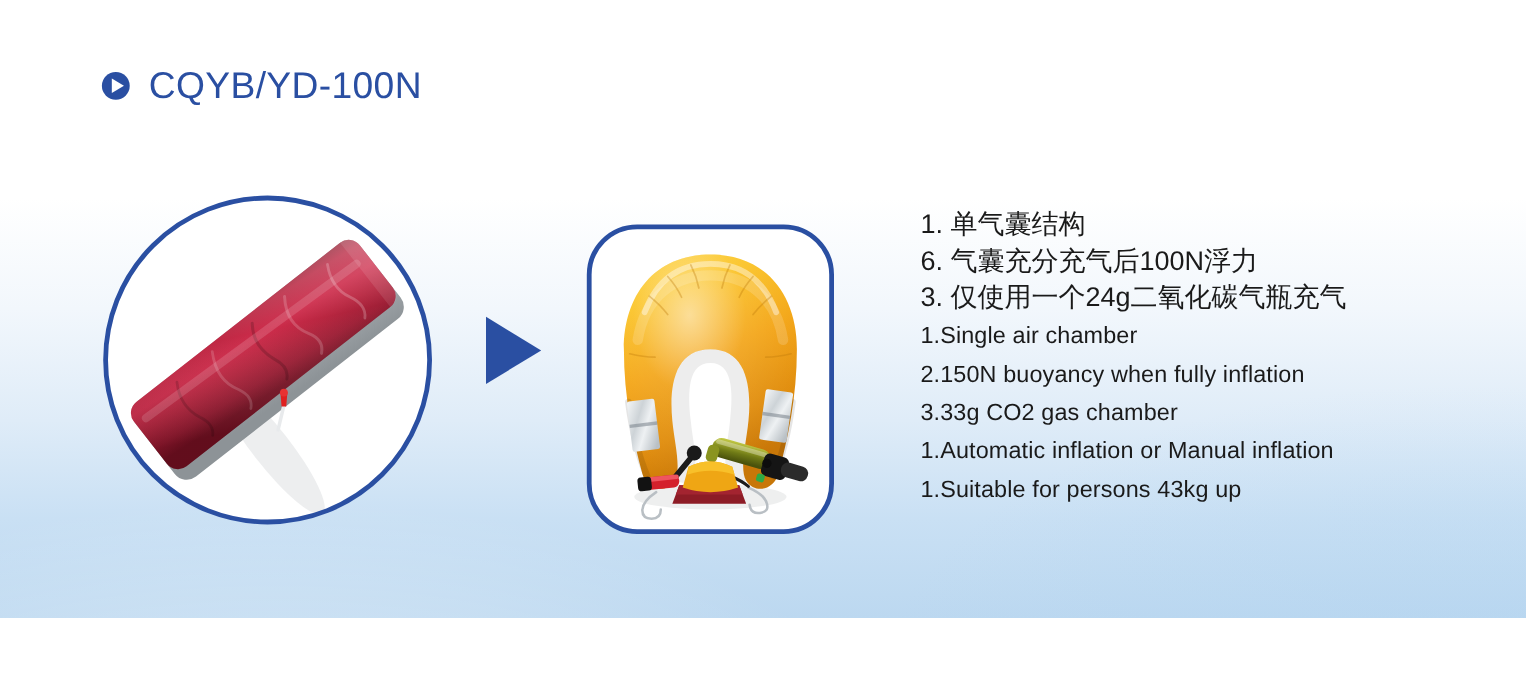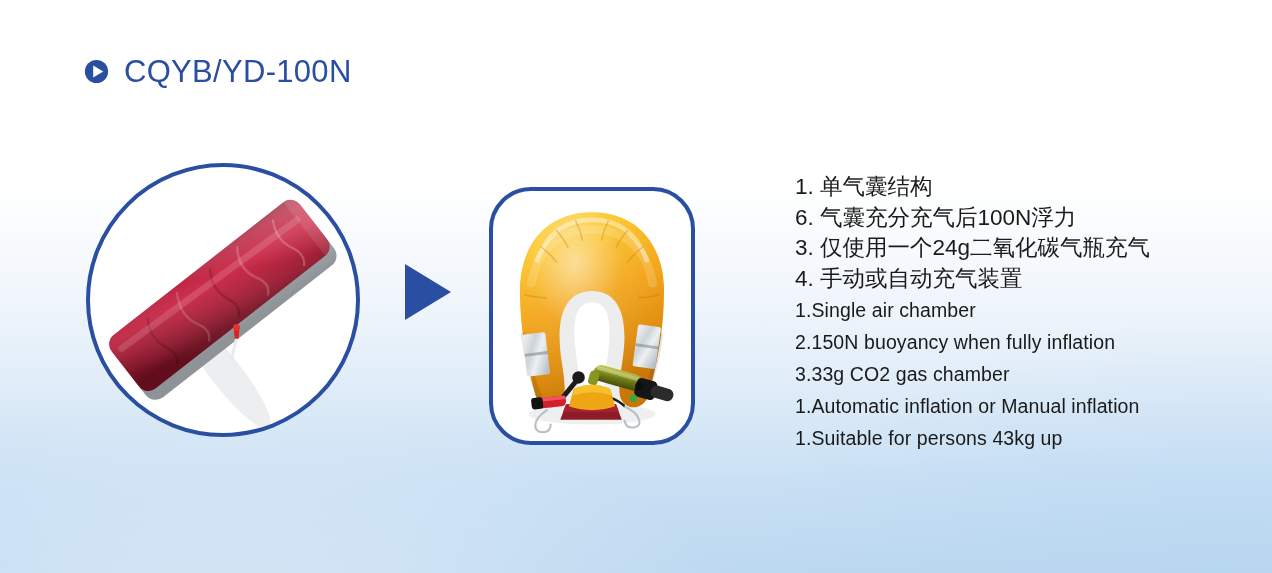--- a/index.html
+++ b/index.html
@@ -11,21 +11,21 @@
     width: 1272px;
     height: 573px;
     overflow: hidden;
     font-family: "Liberation Sans", "DejaVu Sans", sans-serif;
     background: #ffffff;
   }
 
   #slide {
     position: relative;
     width: 1272px;
-    height: 573px;
+    height: 515px;
     background: linear-gradient(to bottom,
         #ffffff 0%,
         #ffffff 32%,
         #f2f7fc 50%,
         #dfecf8 68%,
         #c9e0f4 84%,
         #bcd8f0 100%);
     overflow: hidden;
   }
 
@@ -115,21 +115,21 @@
     overflow: hidden;
   }
   #inflated-photo {
     position: absolute;
     inset: 0;
   }
 
   
   #specs {
     position: absolute;
-    left: 795px;
+    left: 767px;
     top: 172px;
     width: 440px;
   }
   .spec-cn {
     font-size: 22.5px;
     line-height: 30.5px;
     color: #1a1a1a;
     white-space: nowrap;
     letter-spacing: 0px;
   }
@@ -341,21 +341,20 @@
       </svg>
     </div>
   </div>
 
   <div id="specs">
 
     <div id="specs-cn">
       <div class="spec-cn">1. 单气囊结构</div>
       <div class="spec-cn">6. 气囊充分充气后100N浮力</div>
       <div class="spec-cn">3. 仅使用一个24g二氧化碳气瓶充气</div>
-      <div class="spec-cn">4. 手动或自动充气装置</div>
     </div>
 
     <div id="specs-en">
       <div class="spec-en">1.Single air chamber</div>
       <div class="spec-en">2.150N buoyancy when fully inflation</div>
       <div class="spec-en">3.33g CO2 gas chamber</div>
       <div class="spec-en">1.Automatic inflation or Manual inflation</div>
       <div class="spec-en">1.Suitable for persons 43kg up</div>
     </div>
 

